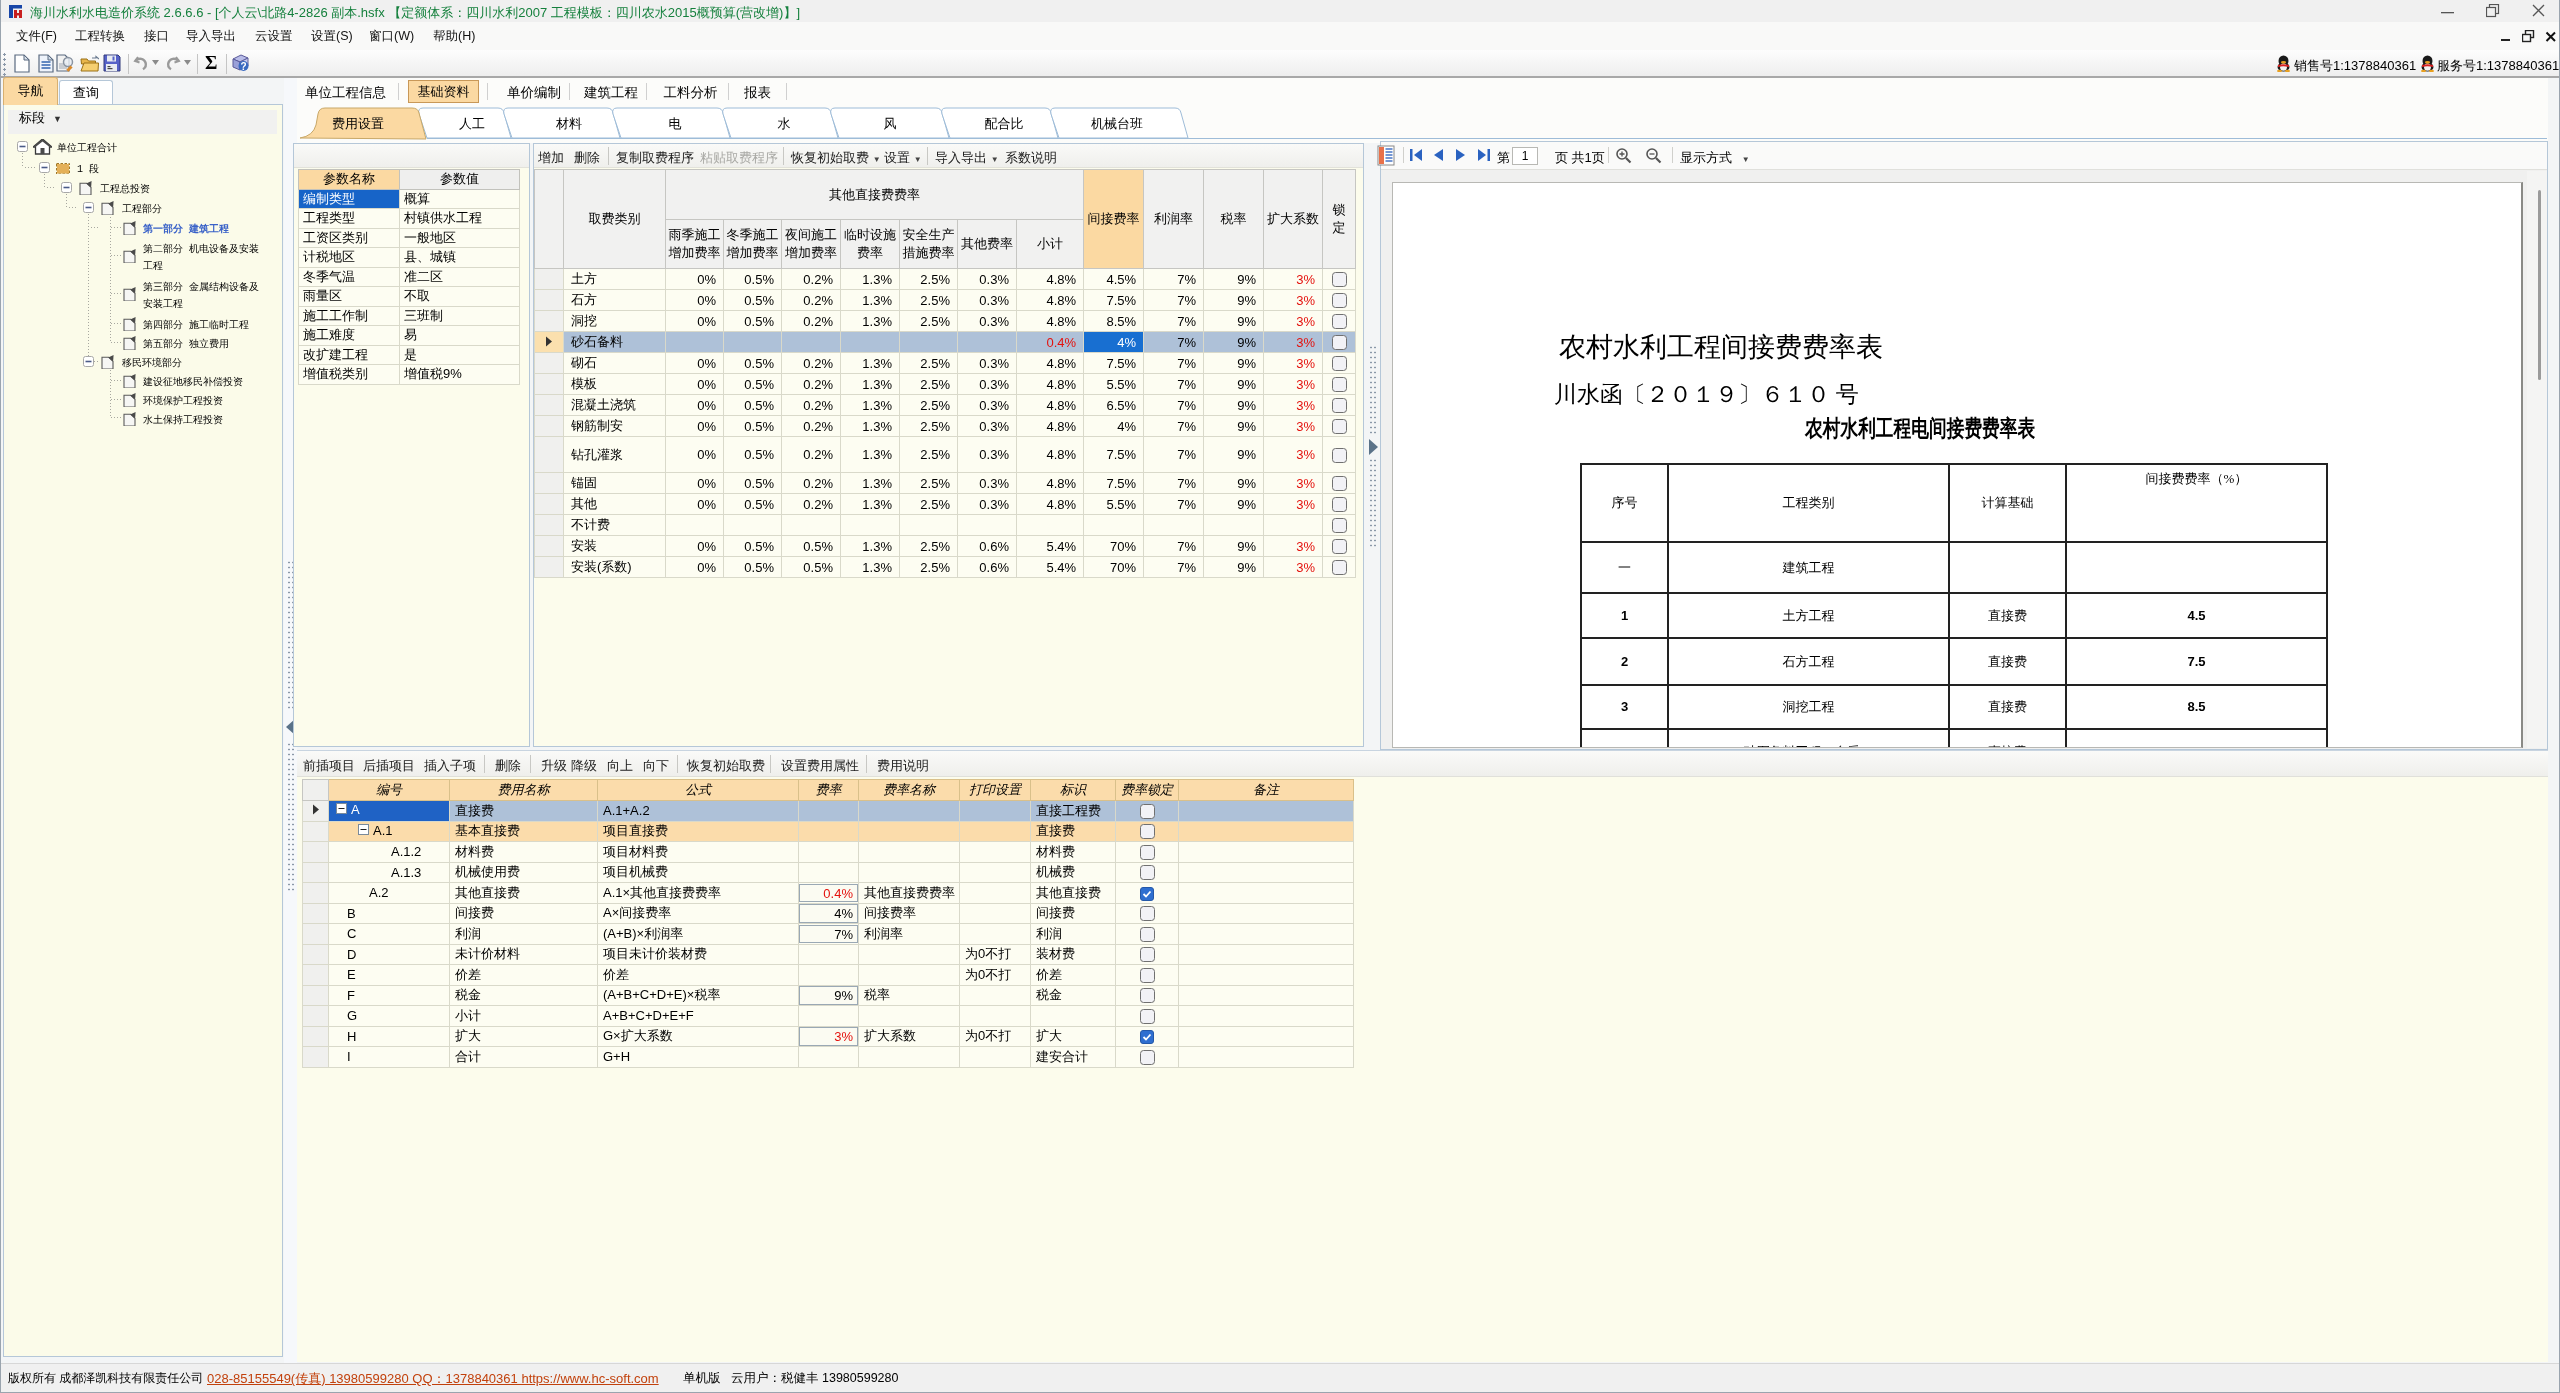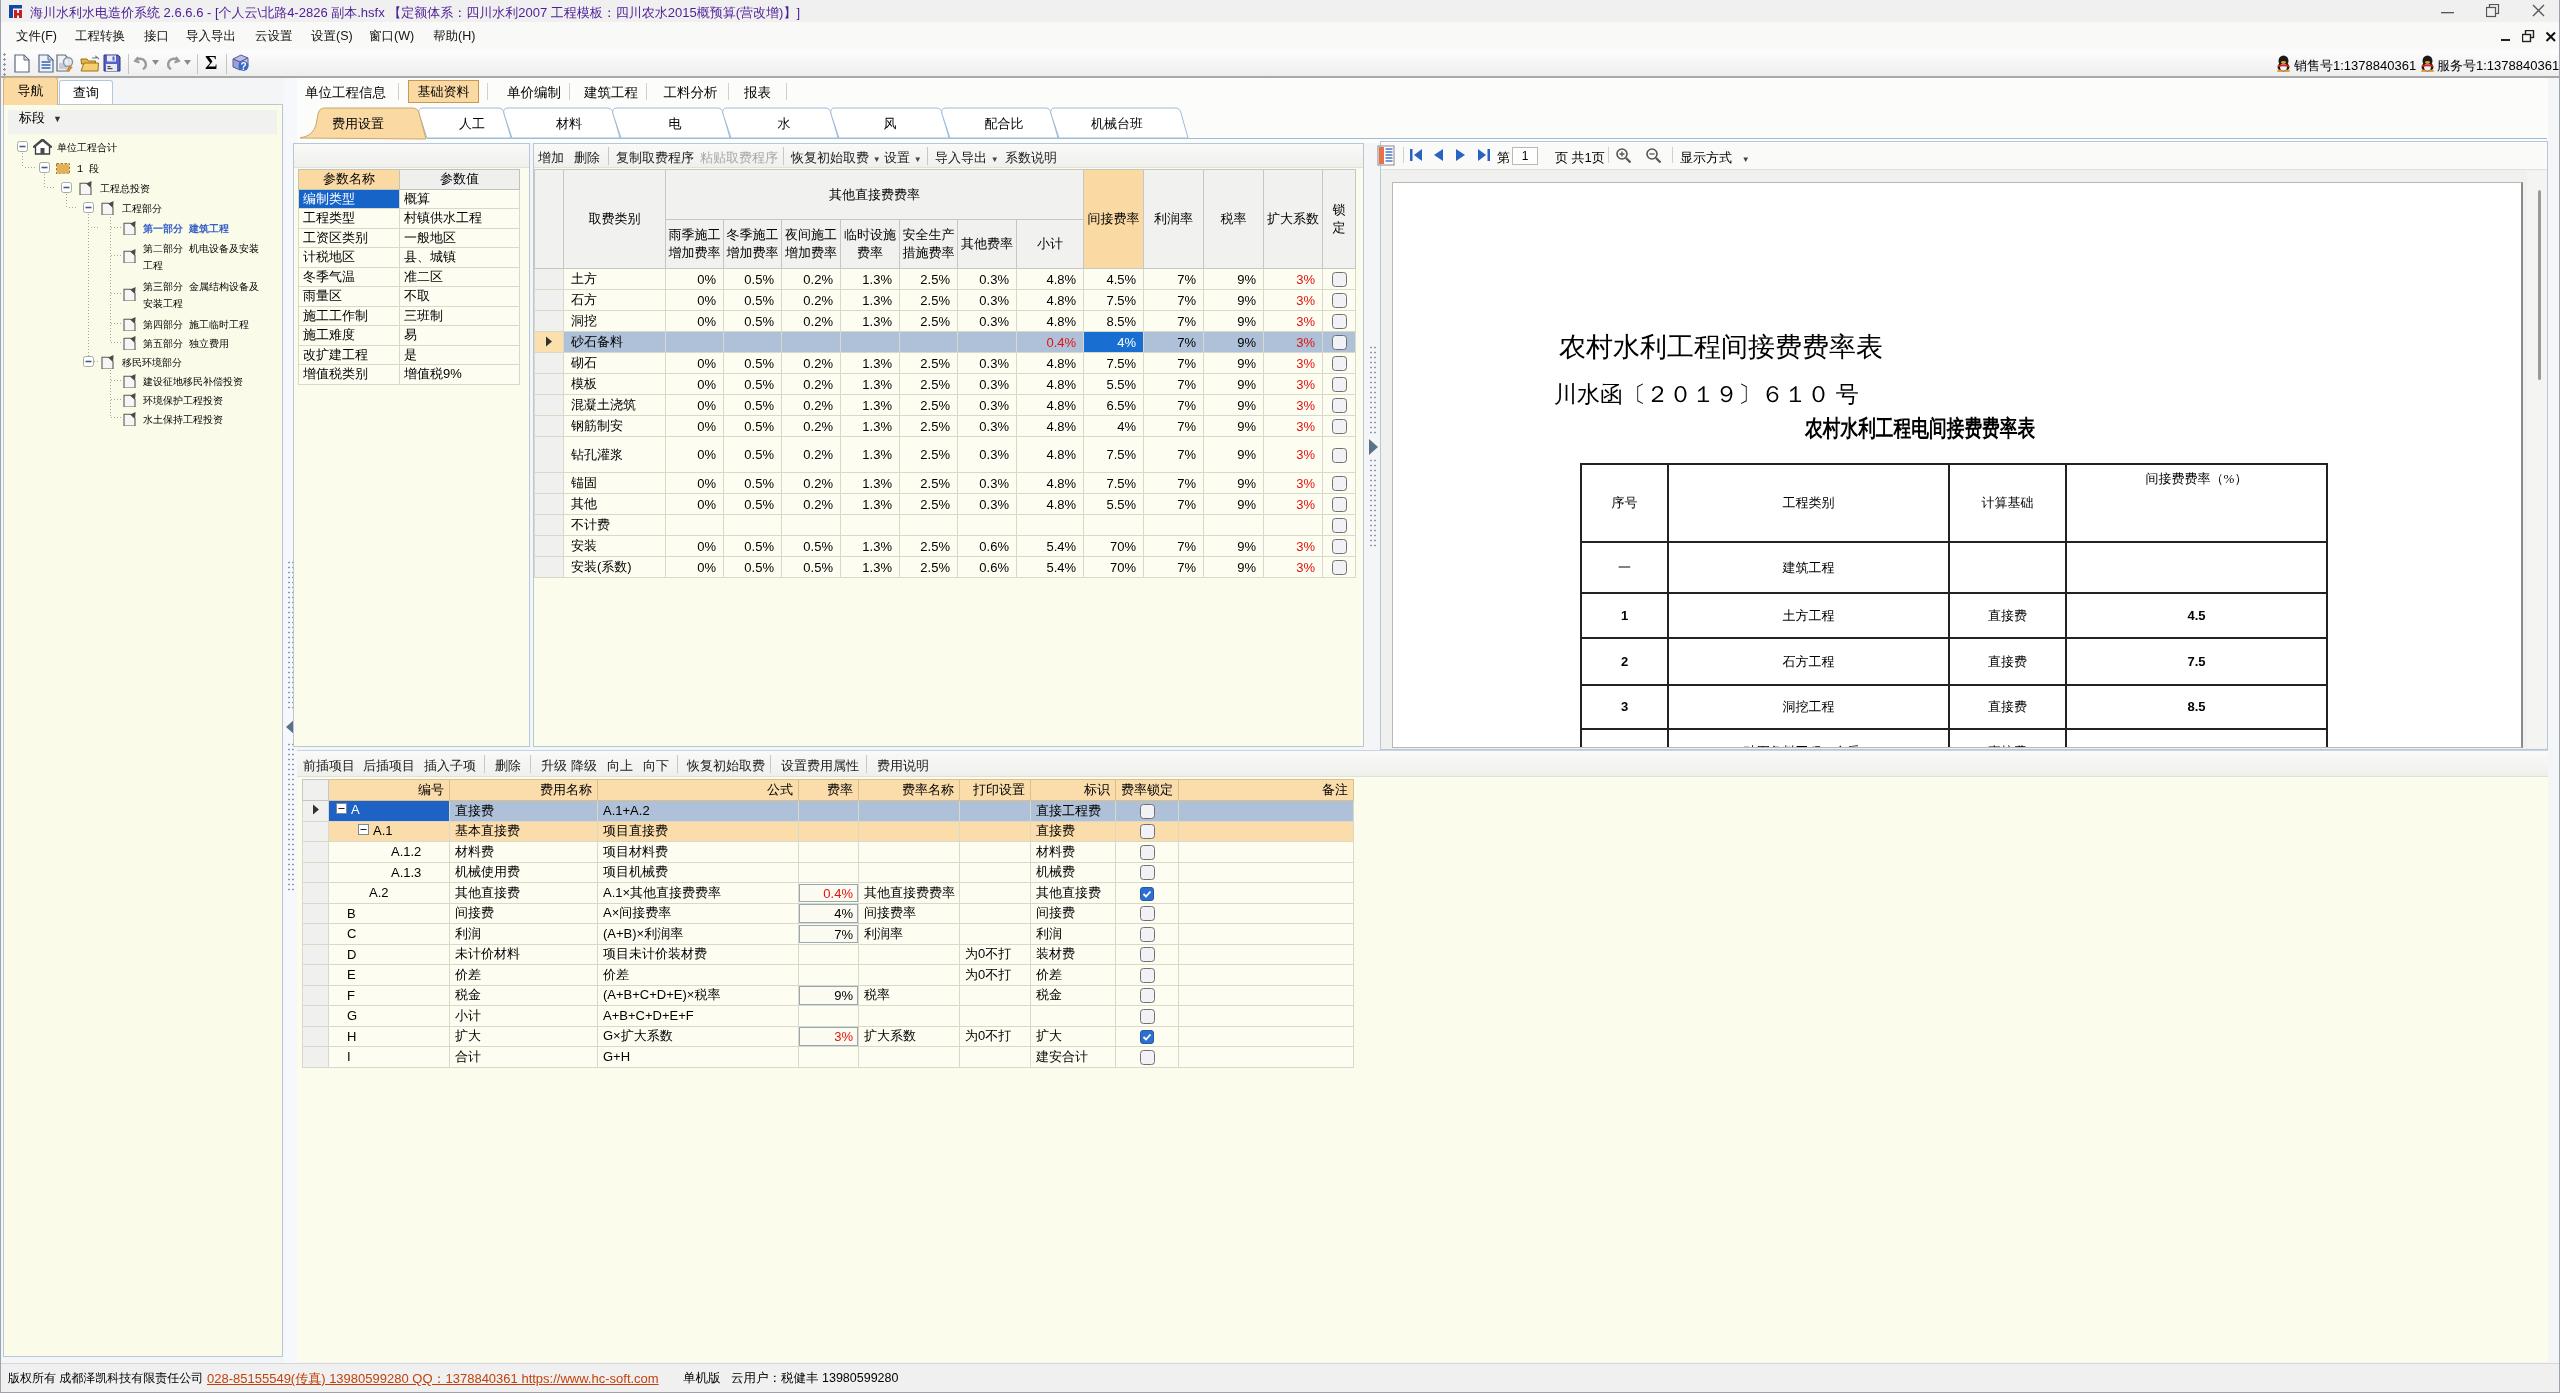--- a/index.html
+++ b/index.html
@@ -2,21 +2,21 @@
 <html><head>
 <meta charset="utf-8">
 <style>
 * { margin:0; padding:0; box-sizing:border-box; }
 html,body { width:2560px; height:1393px; overflow:hidden; }
 body { font-family:"Liberation Sans", sans-serif; font-size:13px; color:#000; background:#f0f0f0; position:relative; }
 .abs { position:absolute; }
 
 
 #titlebar { left:0; top:0; width:2560px; height:22px; background:#f0f0f0; }
-#titletext { left:30px; top:4px; font-size:13px; color:#4c1d95; }
+#titletext { left:30px; top:4px; font-size:13px; color:#15803d; }
 
 
 #menubar { left:0; top:22px; width:2560px; height:28px; background:#f9f9f8; }
 .menuitem { top:28px; font-size:12.5px; color:#111; }
 
 
 #toolbar { left:0; top:50px; width:2560px; height:28px; background:linear-gradient(#fdfdfd,#eeeeee); border-bottom:2px solid #a8a8a8; }
 .sep { top:3px; width:1px; height:20px; background:#c5c5c5; }
 
 
@@ -46,21 +46,21 @@
 .ftable .sel td { background:#aec1d8; }
 .ftable .rowsel { background:#f0f0ee !important; }
 .cb { display:inline-block; width:15px; height:15px; background:#f2f2f6; border:1.3px solid #707070; border-radius:3.5px; vertical-align:middle; }
 .cbon { display:inline-block; width:14px; height:14px; background:#2f6fd0; border:1px solid #2458a8; border-radius:3px; vertical-align:middle; position:relative; }
 .red { color:#e4120e; }
 .tbtn { position:absolute; font-size:13px; color:#1a1a1a; }
 .dots { background-image:radial-gradient(circle,#8a98a8 30%,transparent 36%); background-size:4px 5px; }
 .dotv { position:absolute; width:1px; background-image:repeating-linear-gradient(to bottom,#a8a8a0 0 1px,transparent 1px 3px); }
 .doth { position:absolute; height:1px; background-image:repeating-linear-gradient(to right,#a8a8a0 0 1px,transparent 1px 3px); }
 .btable td { border:1px solid #d9d9ca; background:#fdfdf2; padding:0 5px; height:20.5px; }
-.btable .hd { background:#fbdcab; border:1px solid #d9c08a; text-align:right; }
+.btable .hd { background:#fbdcab; border:1px solid #d9c08a; text-align:center;font-style:italic; }
 .btable .sel td { background:#aec1d8; }
 .btable .rowsel { background:#f0f0ee !important; padding:0; text-align:center; }
 .ratebox { margin:0; border:1px solid #9aa8b4; background:#fbfbf2; text-align:right; padding:0 4px; height:18.5px; line-height:17px; }
 
 #statusbar { left:0; top:1363px; width:2560px; height:30px; background:#f0f0f0; border-top:1px solid #d7d7d7; font-size:12.5px; line-height:29px; }
 </style>
 </head>
 <body>
 <div class="abs" id="titlebar"></div>
 <div class="abs" style="left:0;top:0;width:1px;height:1393px;background:#9aa4ae;z-index:50"></div>

